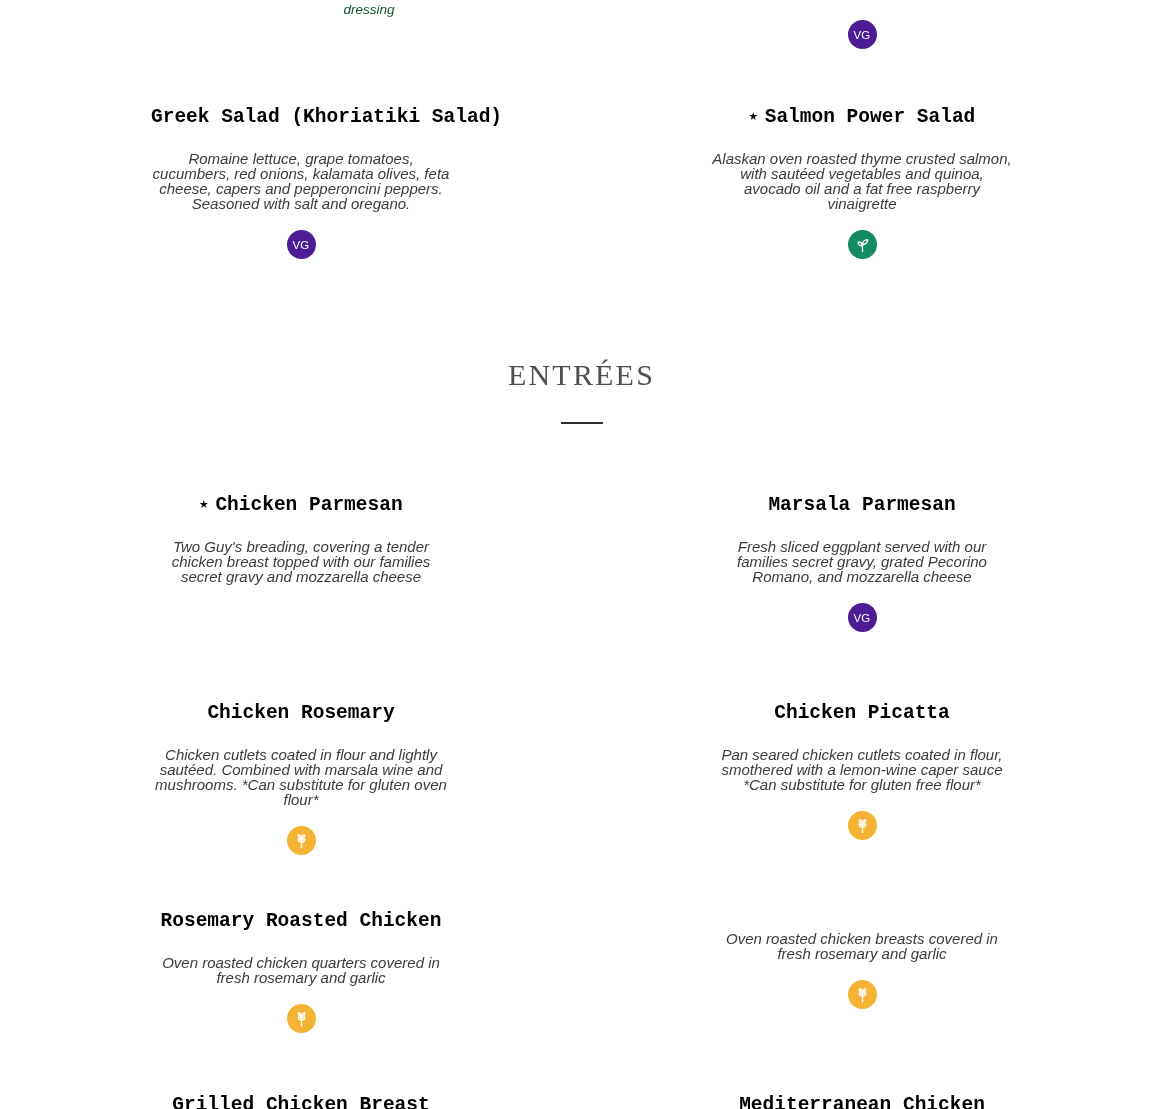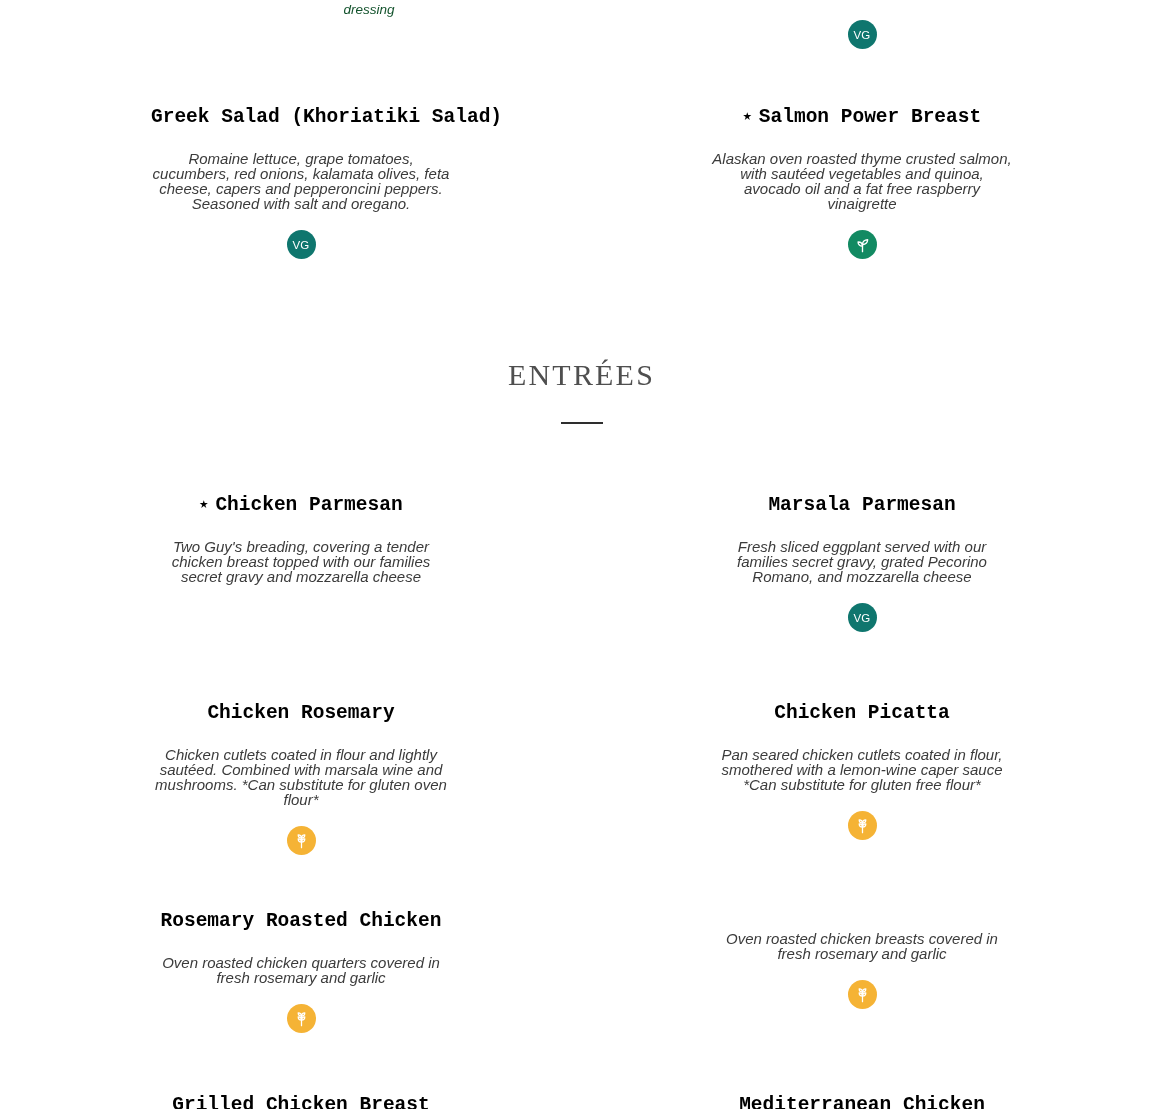--- a/index.html
+++ b/index.html
@@ -39,21 +39,21 @@
   .badge {
     width: 29px;
     height: 29px;
     border-radius: 50%;
     display: inline-flex;
     align-items: center;
     justify-content: center;
     vertical-align: middle;
   }
   .badge-vg {
-    background: #0f766e;
+    background: #4c1d95;
     color: #ffffff;
     font-size: 11.5px;
     font-family: "Liberation Sans", sans-serif;
     letter-spacing: 0.2px;
   }
   .badge-vegan {
     background: #128a62;
   }
   .badge-gf {
     background: #f5b335;
@@ -157,21 +157,21 @@
         <div class="item">
           <h3 class="item-title"><span>Greek Salad (Khoriatiki Salad)</span></h3>
           <p class="item-desc">Romaine lettuce, grape tomatoes, cucumbers, red onions, kalamata olives, feta cheese, capers and pepperoncini peppers. Seasoned with salt and oregano.</p>
           <div class="item-badges">
             <span class="badge badge-vg">VG</span>
           </div>
         </div>
       </div>
       <div class="menu-col">
         <div class="item">
-          <h3 class="item-title"><span class="star">★</span><span>Salmon Power Breast</span></h3>
+          <h3 class="item-title"><span class="star">★</span><span>Salmon Power Salad</span></h3>
           <p class="item-desc">Alaskan oven roasted thyme crusted salmon, with sautéed vegetables and quinoa, avocado oil and a fat free raspberry vinaigrette</p>
           <div class="item-badges">
             <span class="badge badge-vegan">
               <svg width="19" height="19" viewBox="0 0 24 24" fill="none" stroke="#ffffff" stroke-width="1.7" stroke-linecap="round" stroke-linejoin="round">
                 <path d="M12 21c0-5 0-7 0-9"></path>
                 <path d="M12 12c0-3.5 2.6-6 6.5-6 0 3.8-2.8 6.3-6.5 6z"></path>
                 <path d="M12 14c0-3-2.2-5.2-5.6-5.2 0 3.3 2.4 5.5 5.6 5.2z"></path>
               </svg>
             </span>
           </div>

